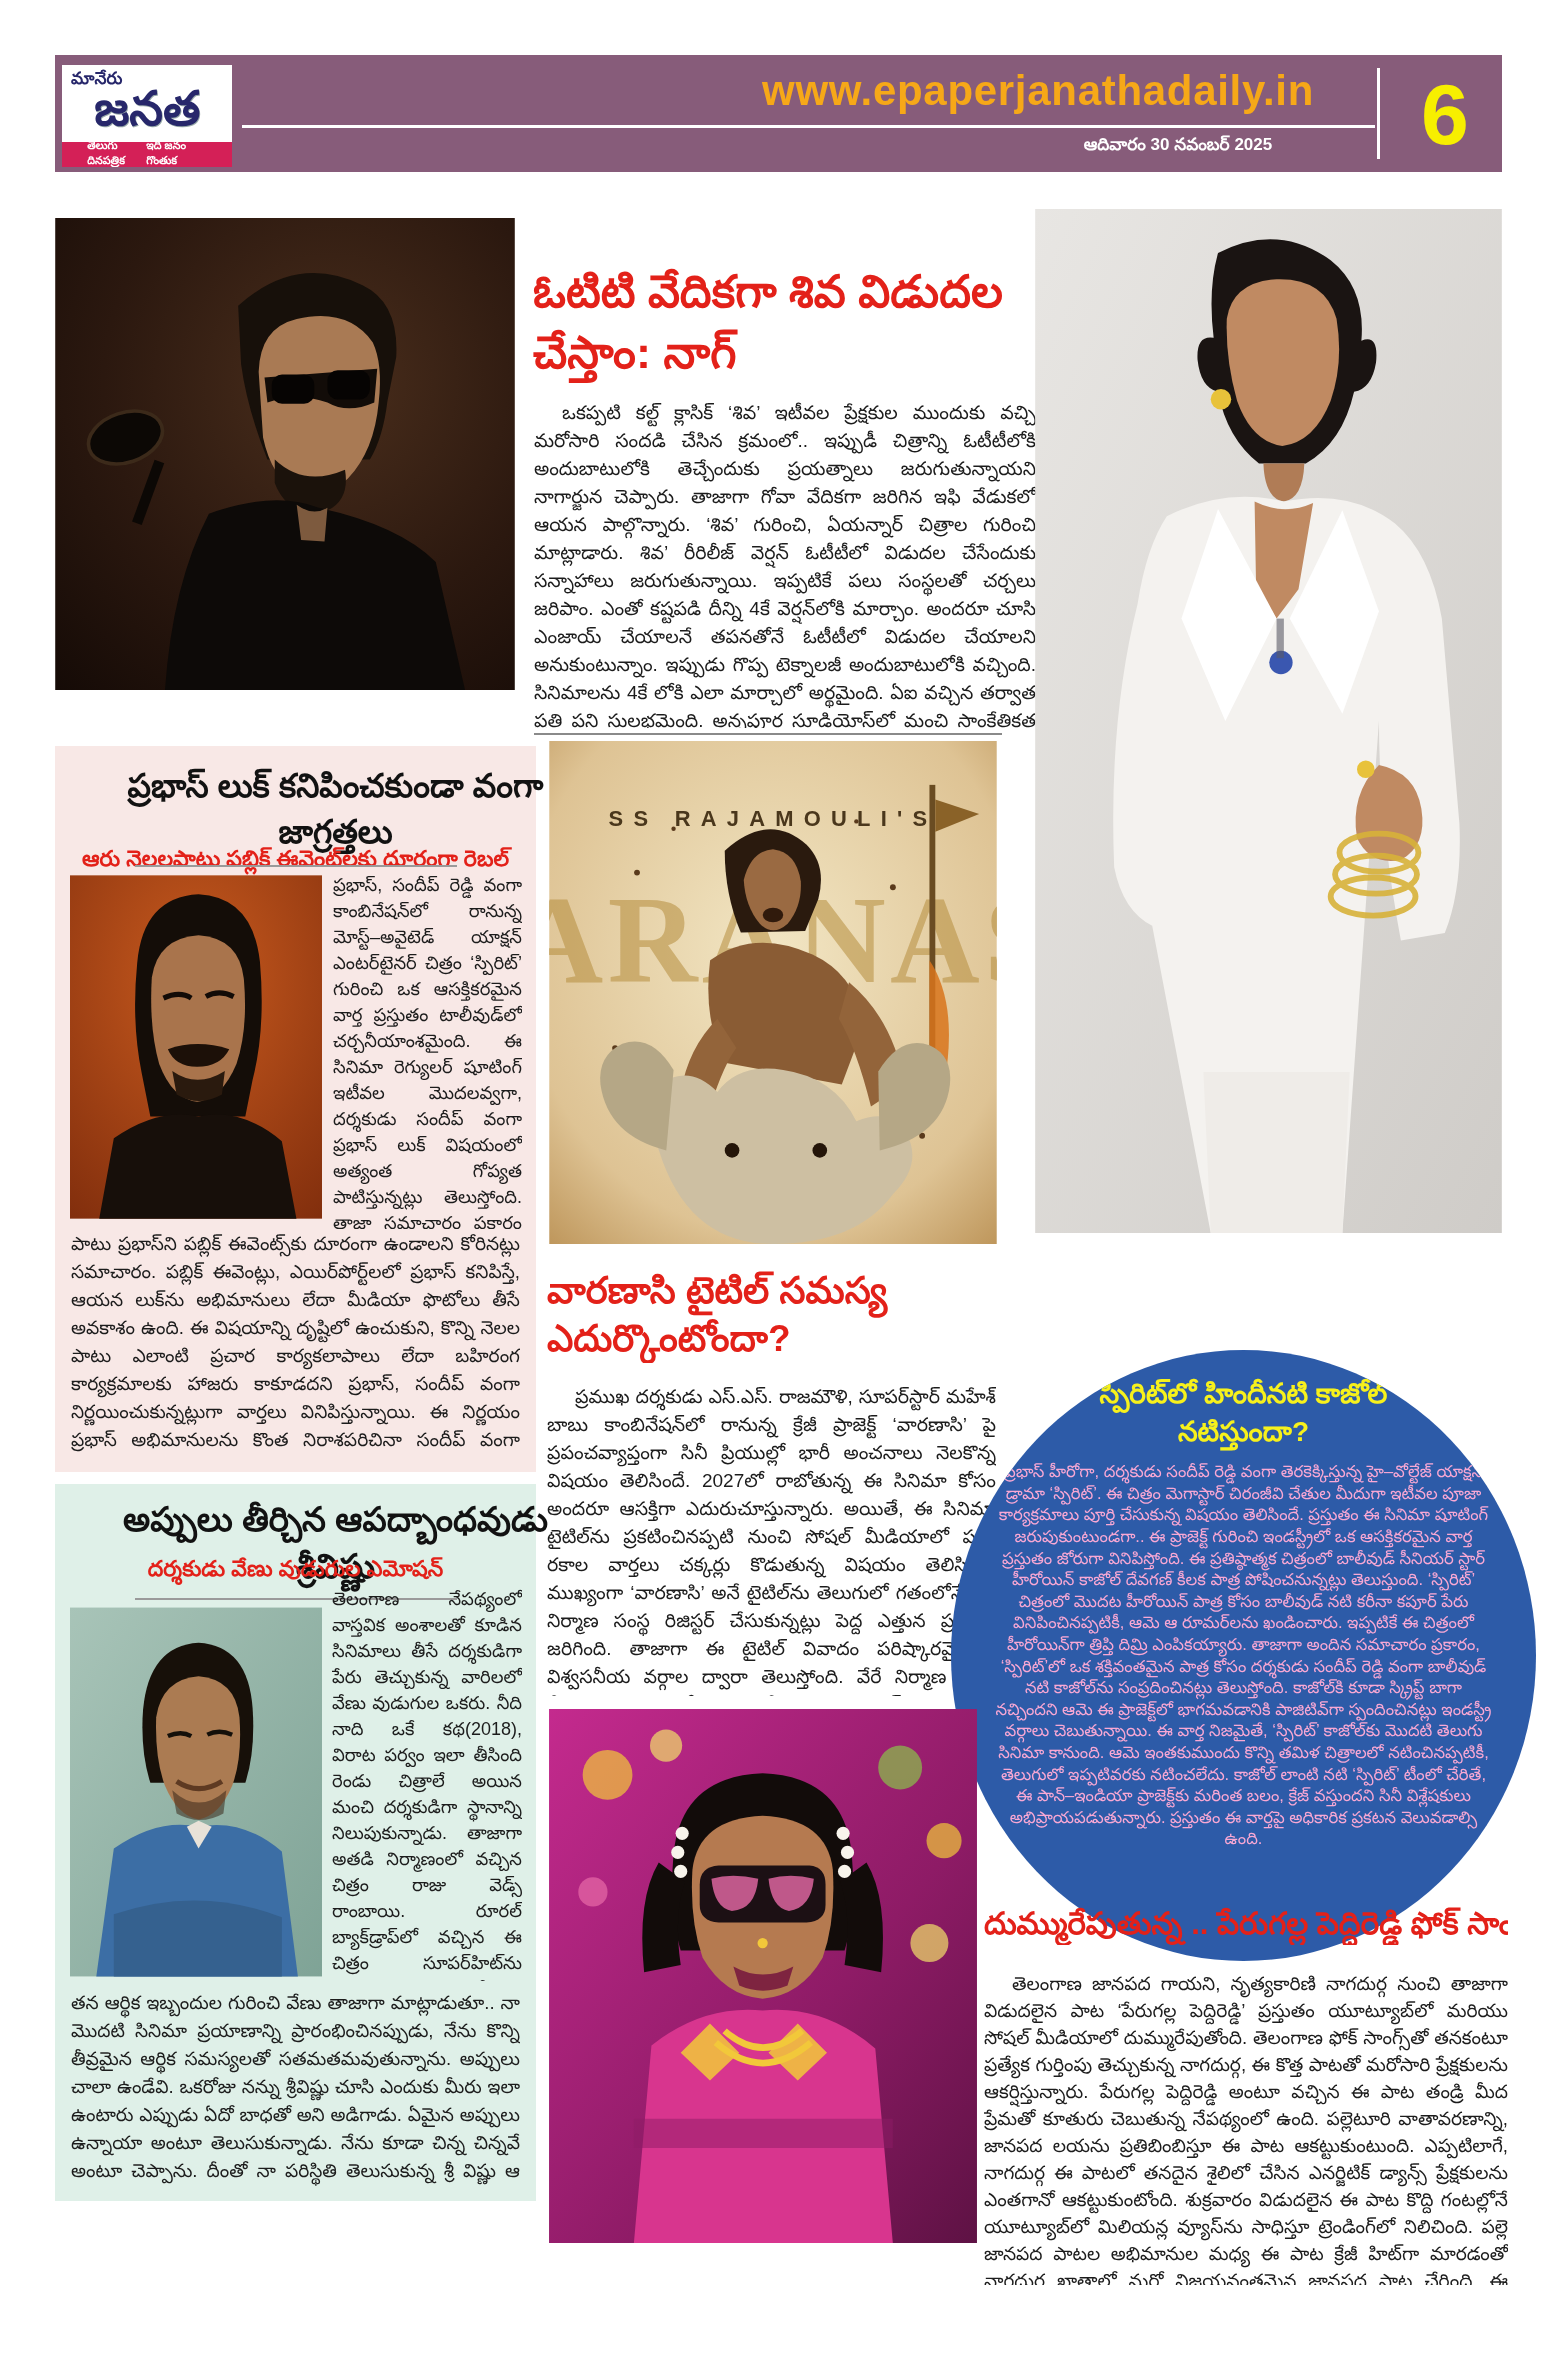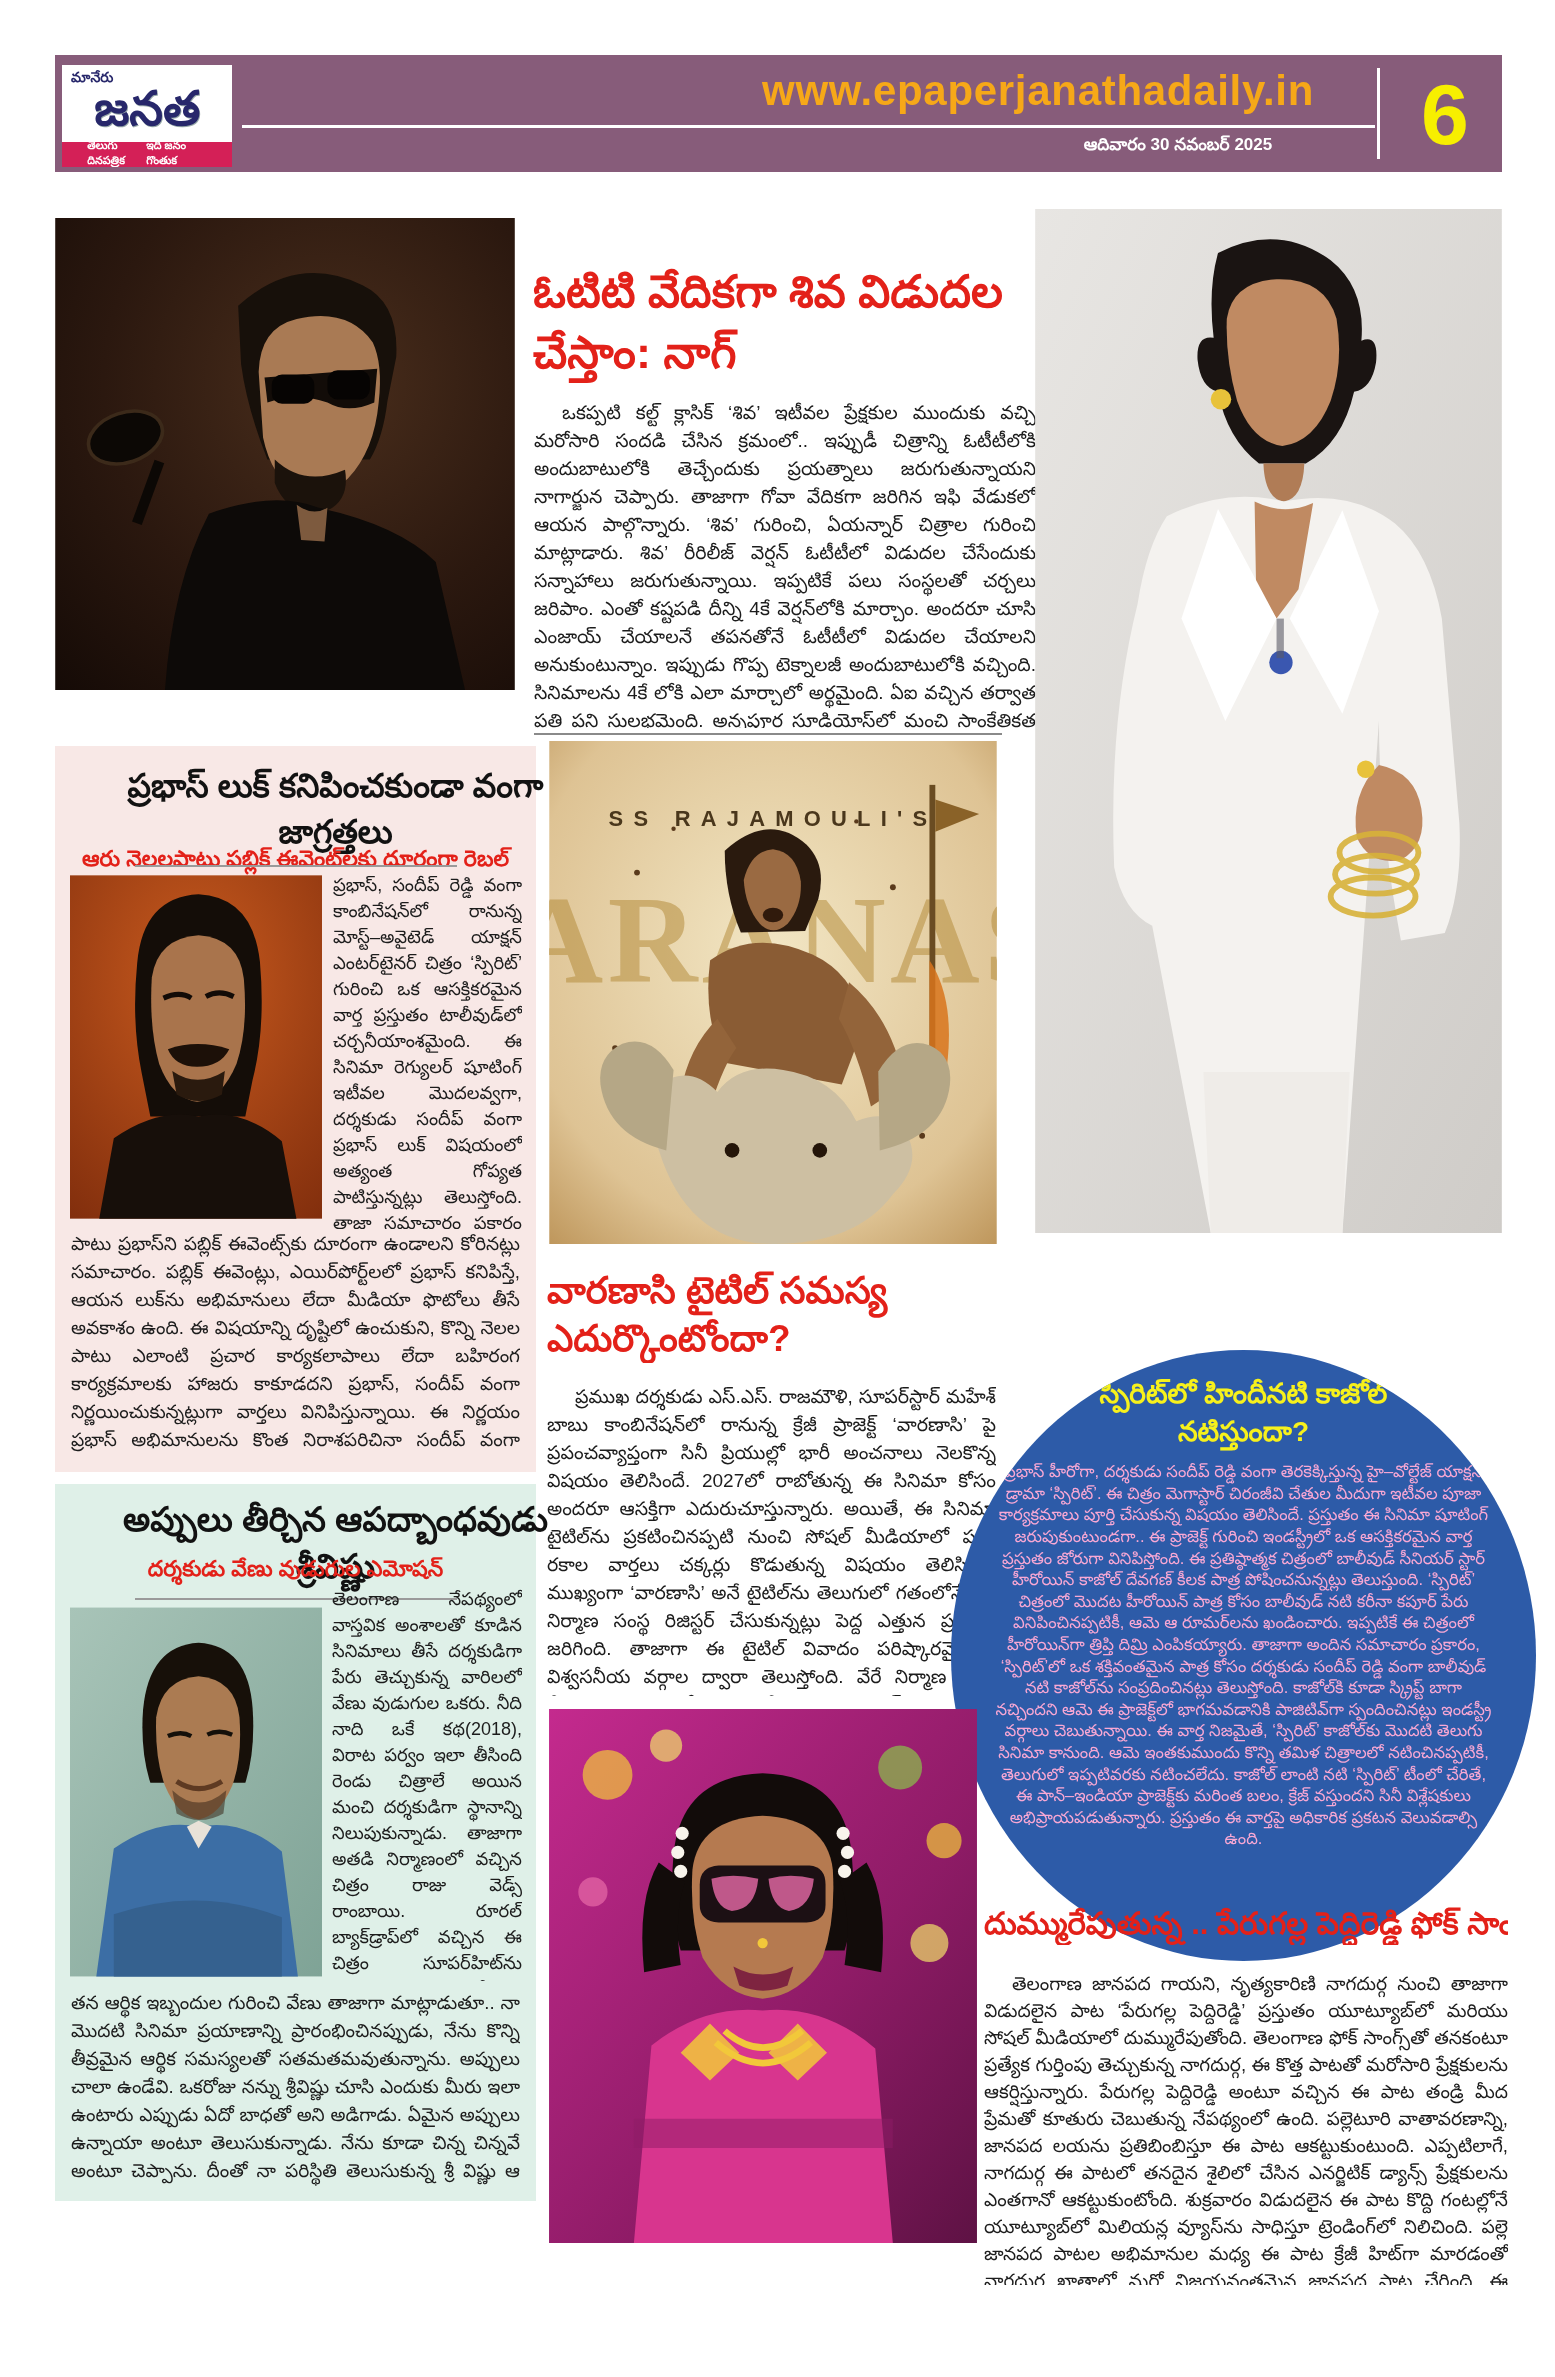--- a/index.html
+++ b/index.html
@@ -2,21 +2,21 @@
 <html style="font-size:11.7px"><head>
 <meta charset="utf-8">
 <style>
   html,body{margin:0;padding:0;background:#ffffff;}
   .page{position:relative;width:1556px;height:2377px;background:#ffffff;overflow:hidden;
         font-family:"Liberation Sans","DejaVu Sans",sans-serif;color:#1c1c1c;}
   .abs{position:absolute;}
   
   .masthead{left:55px;top:55px;width:1447px;height:117px;background:#875c7a;}
   .logo-box{left:7.3px;top:9.5px;width:170px;height:102px;background:#ffffff;overflow:hidden;}
-  .logo-top{position:absolute;left:8.8px;top:4.4px;font-size:14px;font-weight:bold;color:#27276b;}
+  .logo-top{position:absolute;left:8.8px;top:4.4px;font-size:17px;font-weight:bold;color:#27276b;}
   .logo-name{position:absolute;left:0;top:10.2px;width:100%;text-align:center;font-size:48px;line-height:67px;
              font-weight:bold;color:#27276b;text-shadow:0.7px 0.7px 0 #9aa;}
   .logo-strip{position:absolute;left:0;bottom:0;width:100%;height:25px;background:#d42057;color:#fff;
               font-size:11px;font-weight:bold;display:flex;justify-content:space-between;
               align-items:center;padding:0 25px;box-sizing:border-box;}
   .site-url{left:454px;top:11.7px;width:805px;text-align:right;font-size:42px;font-weight:bold;
             color:#f6a818;letter-spacing:0.7px;text-decoration:none;display:block;}
   .mast-line{left:187px;top:70px;width:1133px;height:2.9px;background:#ffffff;}
   .mast-date{left:918px;top:80px;width:410px;text-align:center;color:#ffffff;font-weight:bold;font-size:17px;}
   .mast-divider{left:1322px;top:13px;width:2.9px;height:91px;background:#ffffff;}

